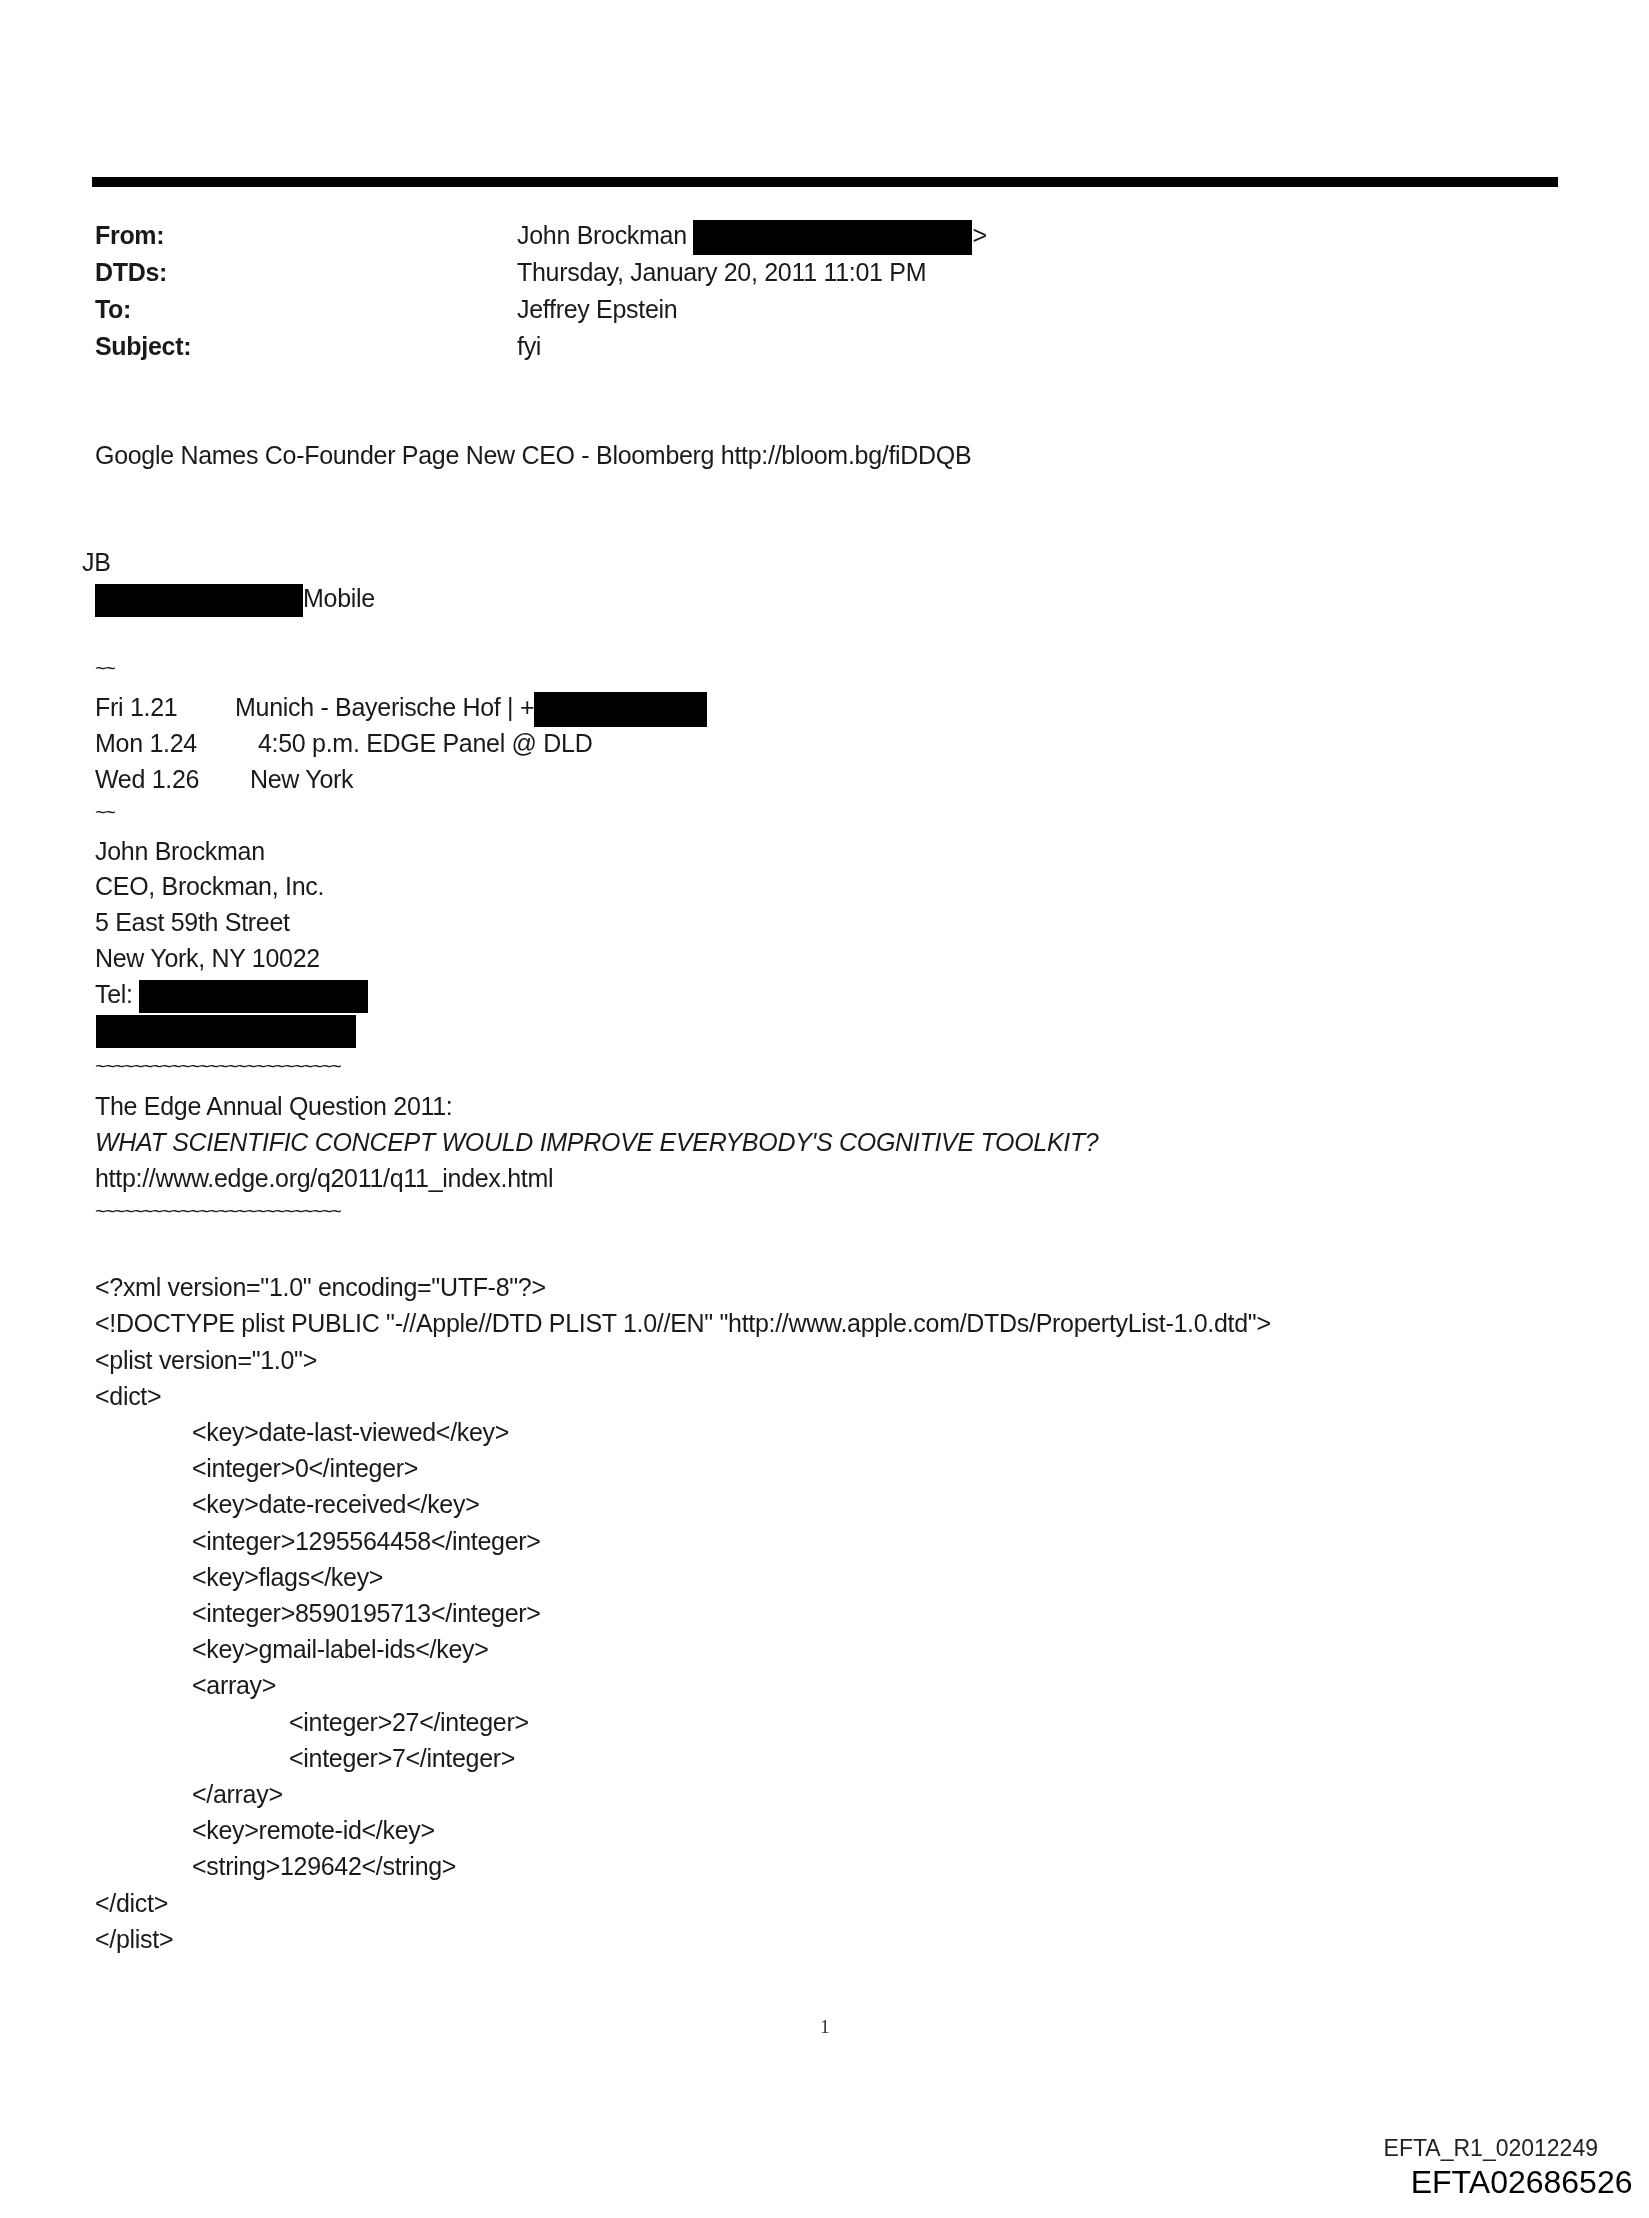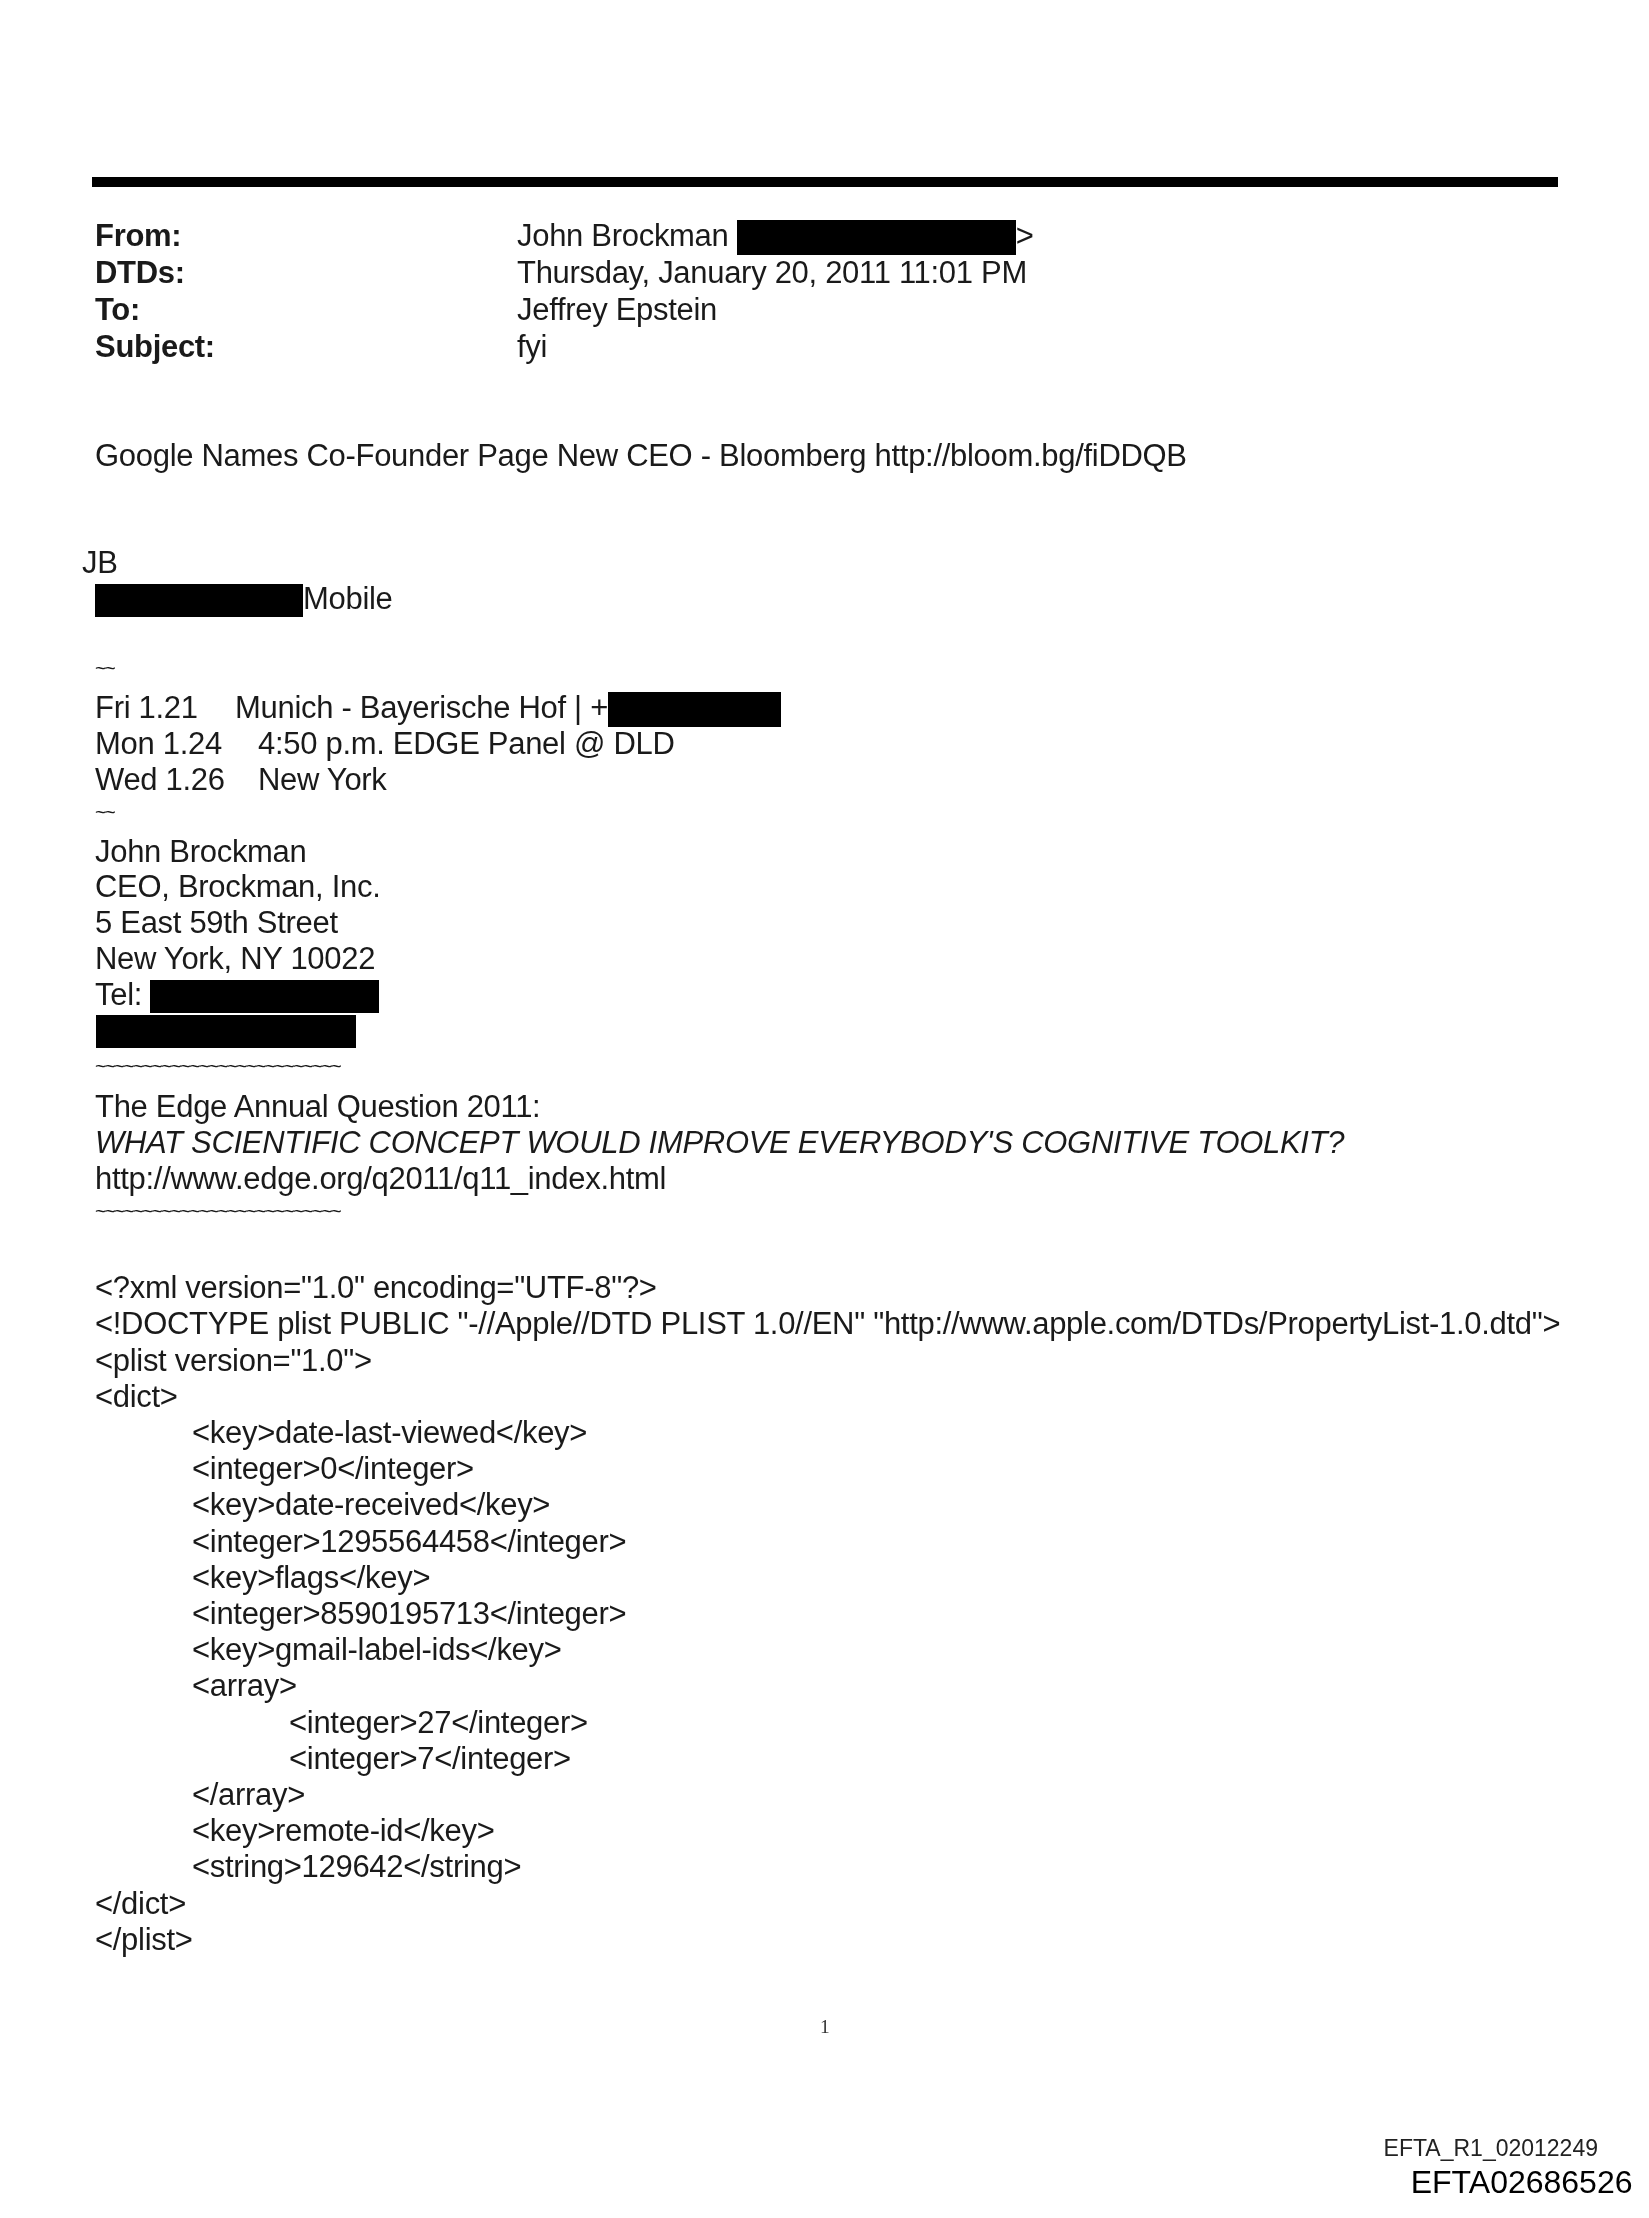--- a/index.html
+++ b/index.html
@@ -1,19 +1,19 @@
 <!DOCTYPE html>
 <html><head>
 <meta charset="utf-8">
 <style>
   html, body { margin: 0; padding: 0; background: #ffffff; }
   body { width: 1650px; height: 2218px; position: relative; overflow: hidden;
          font-family: "Liberation Sans", "DejaVu Sans", sans-serif; color: #1a1a1a; }
   .rule { position: absolute; left: 92px; top: 177px; width: 1466px; height: 9.7px; background: #000; }
-  .line { position: absolute; font-size: 31px; line-height: 33px; white-space: pre; letter-spacing: -0.3px; }
+  .line { position: absolute; font-size: 25px; line-height: 33px; white-space: pre; letter-spacing: -0.3px; }
   .lbl { font-weight: bold; }
   .redact { display: inline-block; background: #000; vertical-align: middle; }
   .abs-redact { position: absolute; background: #000; }
   .pagenum { position: absolute; left: 820px; top: 2016px; font-family: "Liberation Serif", serif; font-size: 19.4px; color: #333; }
   .bates1 { position: absolute; right: 52px; top: 2135px; font-size: 23px; color: #222; }
   .bates2 { position: absolute; right: 17.5px; top: 2164px; font-size: 32px; color: #000; text-align: right; }
   .tilde { font-size: 19.4px; letter-spacing: -1.9px; }
 </style>
 </head>
 <body>
@@ -39,21 +39,21 @@
 
 <div class="line tilde" style="left:95px;top:652px;">~~</div>
 
 <div class="line" style="left:95px;top:691px;">Fri 1.21</div>
 <div class="line" style="left:235px;top:691px;"><span>Munich - Bayerische Hof | +</span><span class="redact" style="width:173px;height:35px;"></span></div>
 
 <div class="line" style="left:95px;top:727px;">Mon 1.24</div>
 <div class="line" style="left:258px;top:727px;">4:50 p.m. EDGE Panel @ DLD</div>
 
 <div class="line" style="left:95px;top:763px;">Wed 1.26</div>
-<div class="line" style="left:258px;top:763px;">New York</div>
+<div class="line" style="left:250px;top:763px;">New York</div>
 
 <div class="line tilde" style="left:95px;top:796px;">~~</div>
 
 <div class="line" style="left:95px;top:835px;">John Brockman</div>
 <div class="line" style="left:95px;top:870px;">CEO, Brockman, Inc.</div>
 <div class="line" style="left:95px;top:906px;">5 East 59th Street</div>
 <div class="line" style="left:95px;top:942px;">New York, NY 10022</div>
 <div class="line" style="left:95px;top:978px;"><span>Tel:</span> <span class="redact" style="width:229px;height:33px;"></span></div>
 <div class="abs-redact" style="left:96px;top:1015px;width:260px;height:33px;"></div>
 

